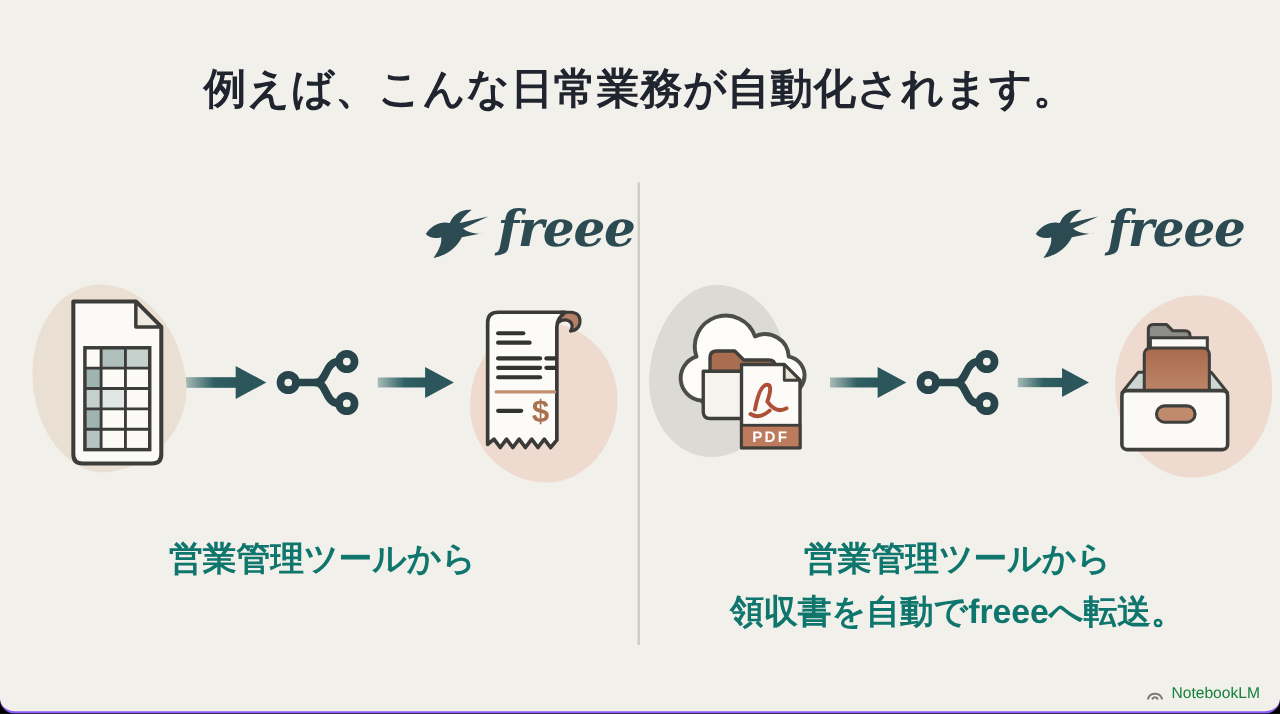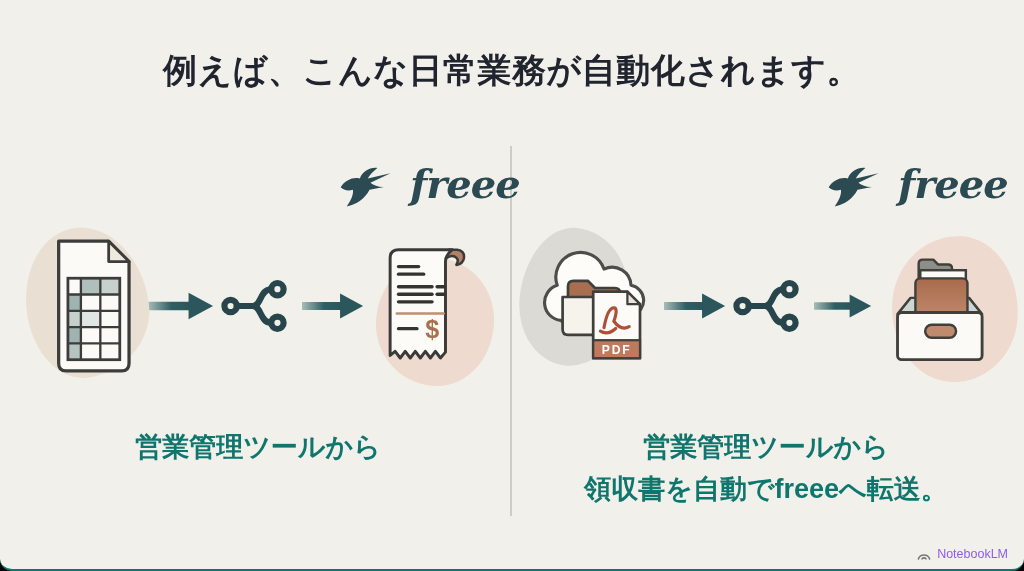--- a/index.html
+++ b/index.html
@@ -1,37 +1,37 @@
 <!DOCTYPE html>
 <html><head>
 <meta charset="utf-8">
 <style>
   html,body{margin:0;padding:0;background:#000;}
   body{font-family:"Liberation Sans","DejaVu Sans",sans-serif;}
   .slide{
     position:relative;width:1024px;height:569px;margin:0 auto;
     background:#f2f0ea;border-radius:0 0 12px 12px;overflow:hidden;
-    border-bottom:2px solid #0f766e;
+    border-bottom:2px solid #8b5cf6;
   }
   .title{
     position:absolute;top:48px;left:0;width:100%;margin:0;
     text-align:center;font-size:34px;font-weight:800;color:#20242e;
     letter-spacing:.5px;
   }
   .divider{position:absolute;left:510px;top:146px;width:2px;height:370px;background:#cdccc7;}
   .panel{position:absolute;top:150px;height:385px;}
   .panel.left{left:38px;width:440px;}
   .panel.right{left:540px;width:452px;}
   .freee-logo{position:absolute;top:14px;display:flex;align-items:center;gap:4px;}
   .panel.left  .freee-logo{left:300px;}
   .panel.right .freee-logo{left:286px;}
   .freee-text{
     font-family:"DejaVu Serif","Liberation Serif",serif;
     font-style:italic;font-weight:700;font-size:40px;line-height:1;
-    color:#2c4a52;margin-top:-8px;letter-spacing:-1px;margin-left:12px;
+    color:#2c4a52;margin-top:-8px;letter-spacing:-1px;
   }
   .icon-row{
     position:absolute;top:68px;left:0;width:100%;height:175px;
     display:flex;align-items:center;justify-content:center;gap:6px;
   }
   .icon-wrap{position:relative;}
   .blob{position:absolute;z-index:0;}
   .blob.beige{width:122px;height:150px;left:-16px;top:-4px;background:#e9e0d3;
     border-radius:48% 52% 58% 42% / 52% 56% 44% 48%;transform:rotate(-8deg);}
   .blob.pink{width:118px;height:128px;left:6px;top:28px;background:#eedace;
@@ -41,21 +41,21 @@
   .blob.pink2{width:126px;height:146px;left:14px;top:6px;background:#eedace;
     border-radius:52% 48% 50% 50% / 48% 54% 46% 52%;transform:rotate(4deg);}
   .icon-wrap svg{position:relative;z-index:1;display:block;}
   .caption{
     position:absolute;top:276px;left:0;width:100%;margin:0;
     text-align:center;font-size:27px;font-weight:700;color:#0f766e;line-height:42px;
   }
   .caption span{display:block;}
   .watermark{
     position:absolute;right:16px;bottom:8px;display:flex;align-items:center;gap:5px;
-    color:#8b5cf6;font-size:12.5px;font-weight:500;
+    color:#15803d;font-size:12.5px;font-weight:500;
   }
   .arrow-svg,.workflow-svg{flex:0 0 auto;}
 </style>
 </head>
 <body>
 
 <svg width="0" height="0" style="position:absolute" aria-hidden="true">
   <defs>
     <linearGradient id="arrowGrad" x1="0" y1="0" x2="1" y2="0">
       <stop offset="0" stop-color="#a8bcb8"></stop>

